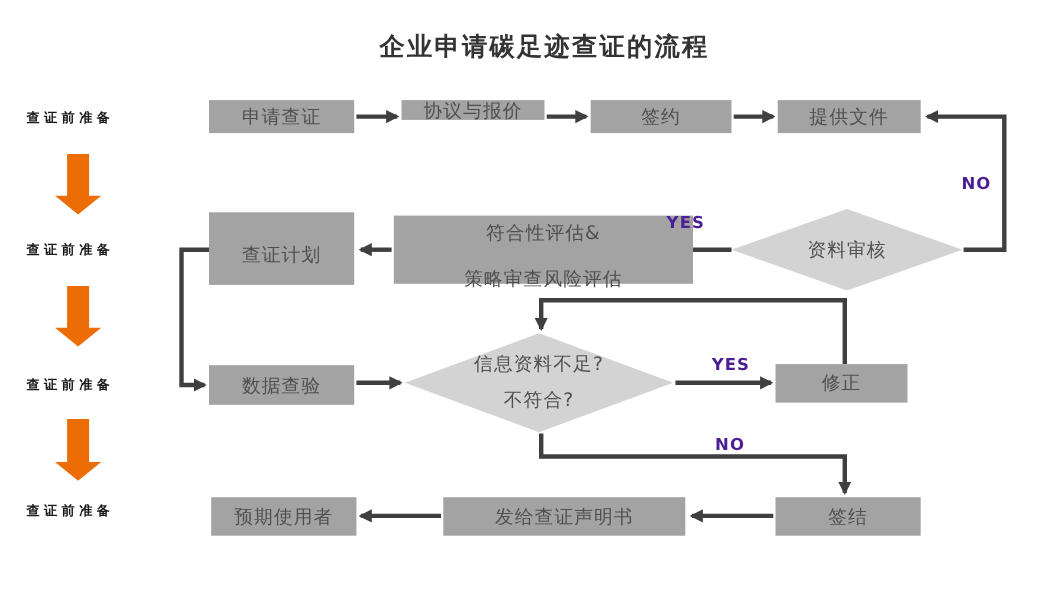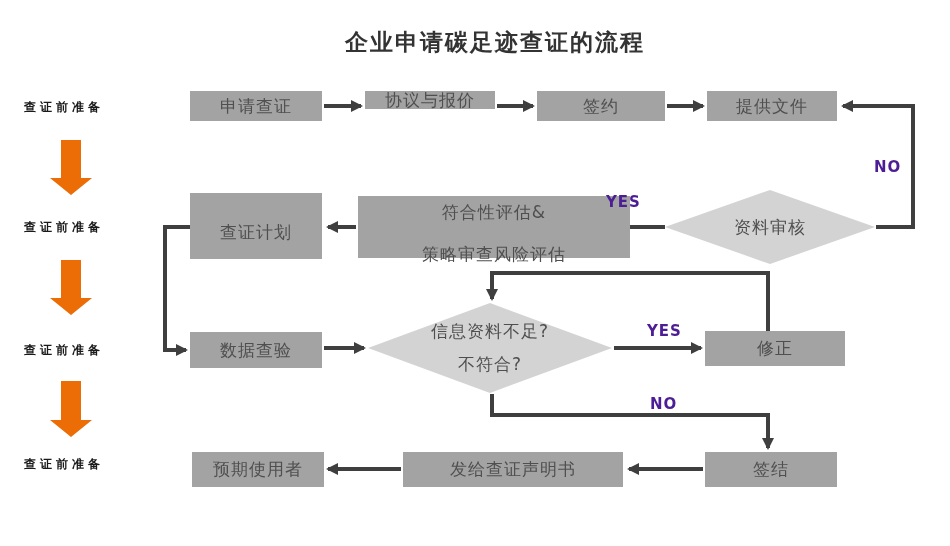--- a/index.html
+++ b/index.html
@@ -96,21 +96,21 @@
     <span>资料审核</span>
   </div>
 
   <div class="box" style="left:190px;top:332px;width:132px;height:36px">
     <span>数据查验</span>
   </div>
   <div class="diamond" style="left:368px;top:303px;width:244px;height:90px">
     <span class="ln">信息资料不足?</span>
     <span class="ln">不符合?</span>
   </div>
-  <div class="box" style="left:705px;top:331px;width:140px;height:35px">
+  <div class="box" style="left:705px;top:331px;width:120px;height:35px">
     <span>修正</span>
   </div>
 
   <div class="box" style="left:403px;top:452px;width:220px;height:35px">
     <span>发给查证声明书</span>
   </div>
   <div class="box" style="left:705px;top:452px;width:132px;height:35px">
     <span>签结</span>
   </div>
   <div class="box" style="left:192px;top:452px;width:132px;height:35px">

